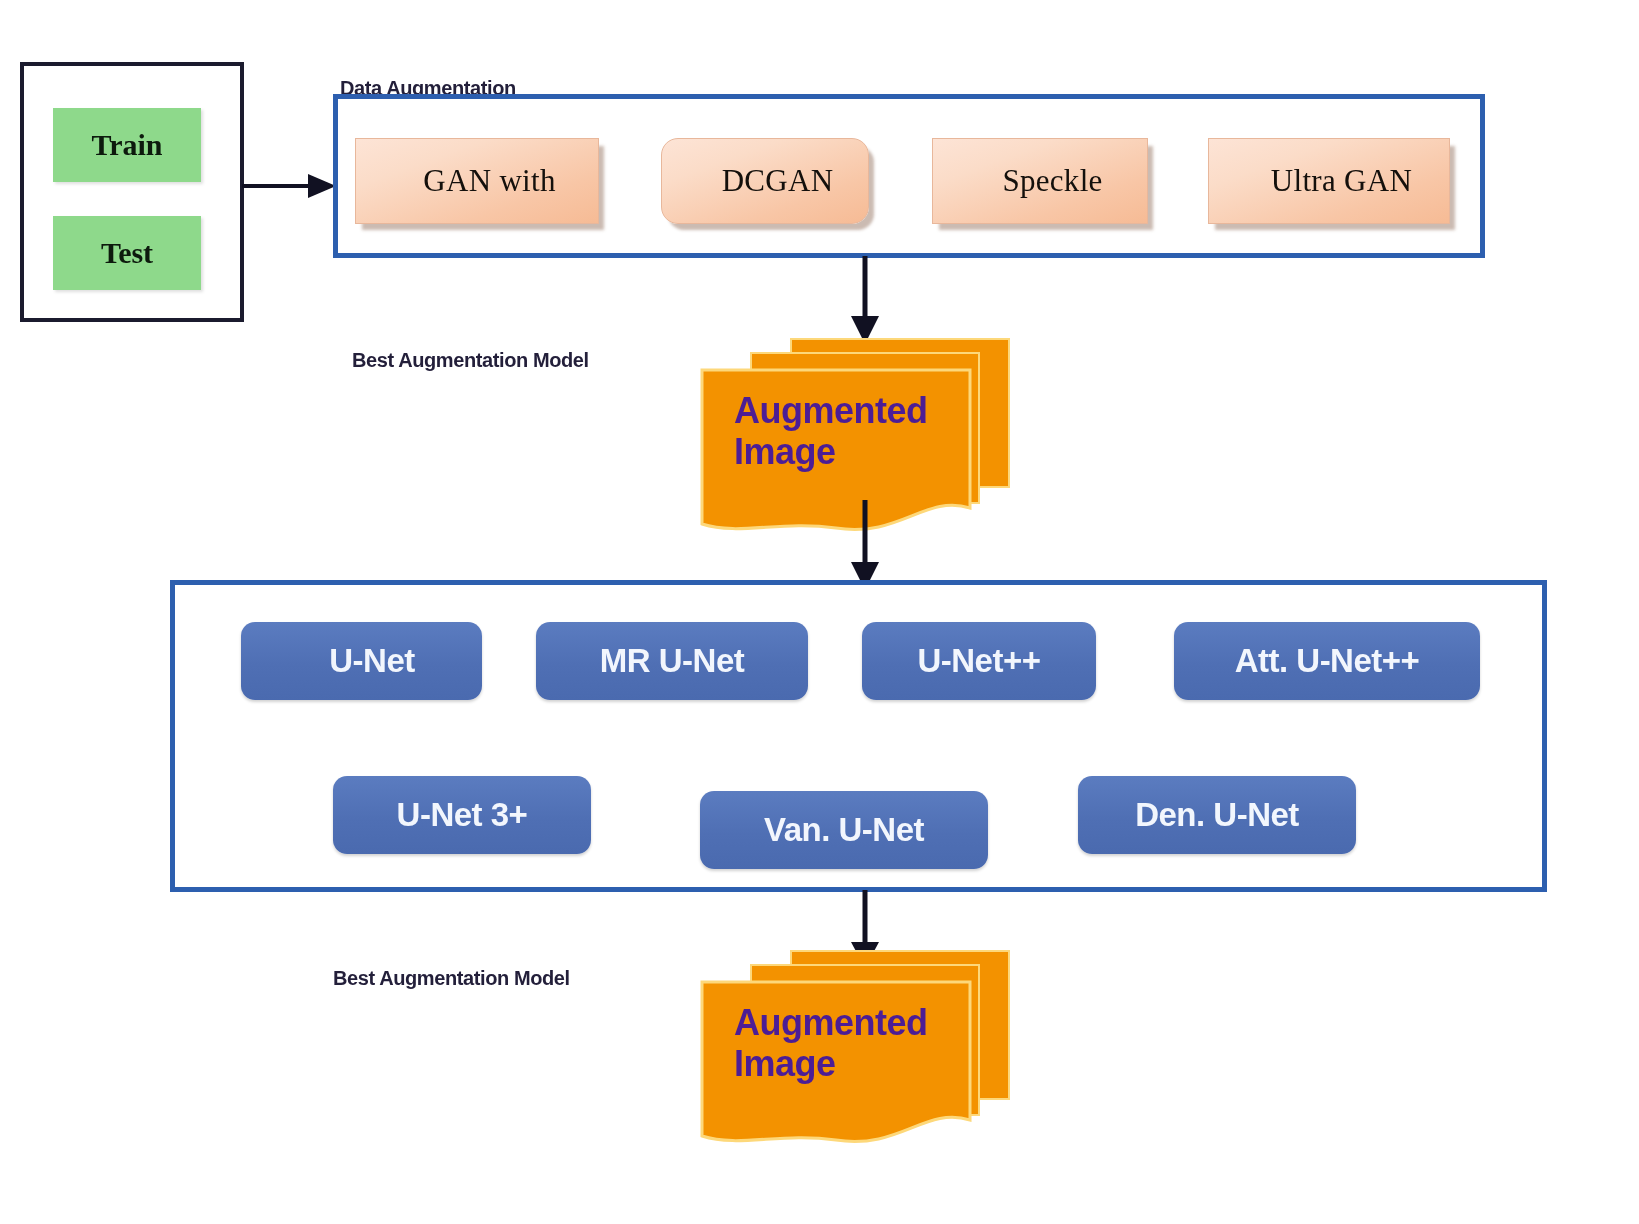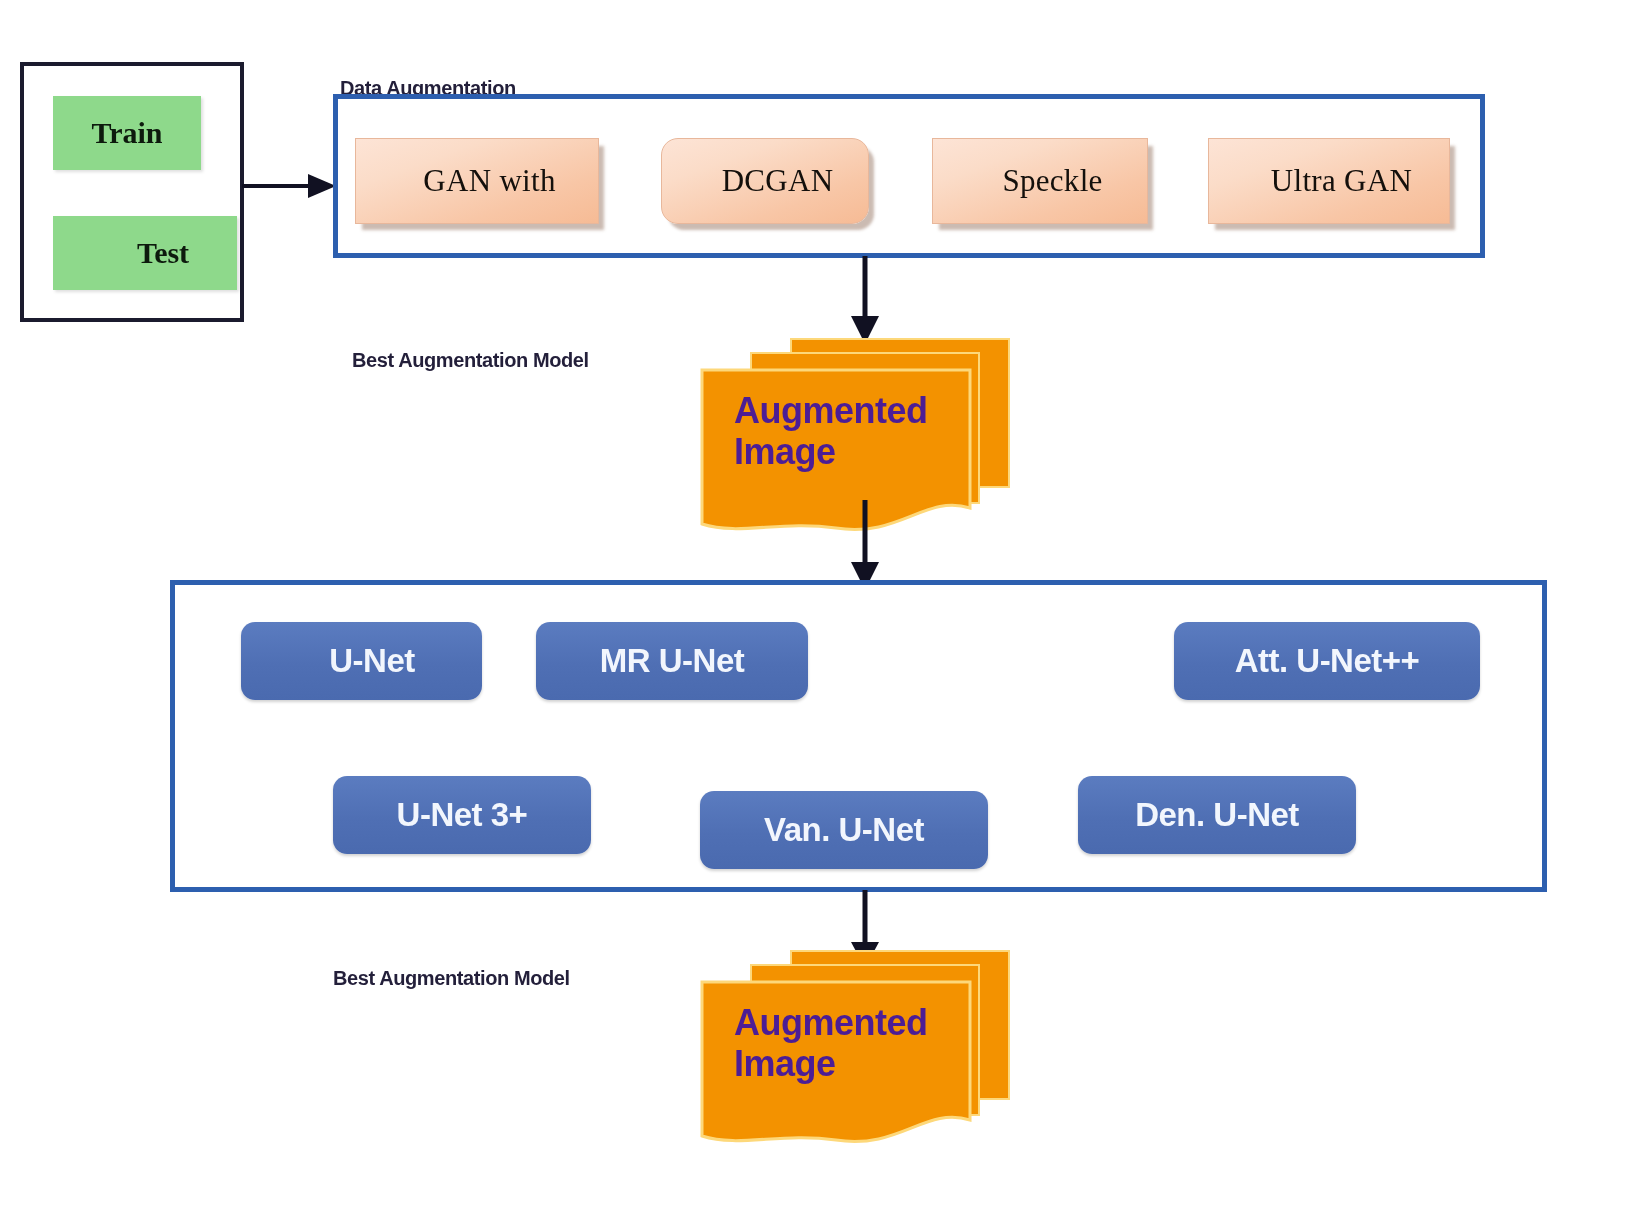--- a/index.html
+++ b/index.html
@@ -161,22 +161,22 @@
   .arrow { position: absolute; }
 </style>
 </head>
 <body>
 
 <div id="canvas">
 
   <div class="label" style="left:340px; top:30px;">Data Augmentation</div>
 
   <div id="dataset-box">
-    <div class="green-box" id="green-train" style="left:29px; top:30px;">Train</div>
-    <div class="green-box" id="green-test" style="left:29px; top:150px;padding-left:36px;">Test</div>
+    <div class="green-box" id="green-train" style="left:29px; top:42px;">Train</div>
+    <div class="green-box" id="green-test" style="left:29px; top:150px;">Test</div>
   </div>
 
   <svg class="arrow" style="left:240px; top:168px;" width="100" height="36">
     <line x1="2" y1="18" x2="72" y2="18" stroke="#111122" stroke-width="4"></line>
     <polygon points="68,6 96,18 68,30" fill="#111122"></polygon>
   </svg>
 
   <div class="blue-container" id="aug-container"></div>
 
   <div class="peach-box" id="peach-gan-with">GAN with</div>
@@ -207,20 +207,21 @@
 
   <svg class="arrow" style="left:845px; top:500px;" width="40" height="92">
     <line x1="20" y1="0" x2="20" y2="66" stroke="#111122" stroke-width="5"></line>
     <polygon points="6,62 34,62 20,90" fill="#111122"></polygon>
   </svg>
 
   <div class="blue-container" id="seg-container"></div>
 
   <div class="pill" id="pill-unet">U-Net</div>
   <div class="pill" id="pill-mrunet">MR U-Net</div>
+  <div class="pill" id="pill-unetpp">U-Net++</div>
   <div class="pill" id="pill-attunetpp">Att. U-Net++</div>
 
   <div class="pill" id="pill-unet3p">U-Net 3+</div>
   <div class="pill" id="pill-vanunet">Van. U-Net</div>
   <div class="pill" id="pill-denunet">Den. U-Net</div>
 
   <div class="label" style="left:333px; top:920px;">Best Augmentation Model</div>
 
   <svg class="arrow" style="left:845px; top:890px;" width="40" height="80">
     <line x1="20" y1="0" x2="20" y2="56" stroke="#111122" stroke-width="5"></line>

